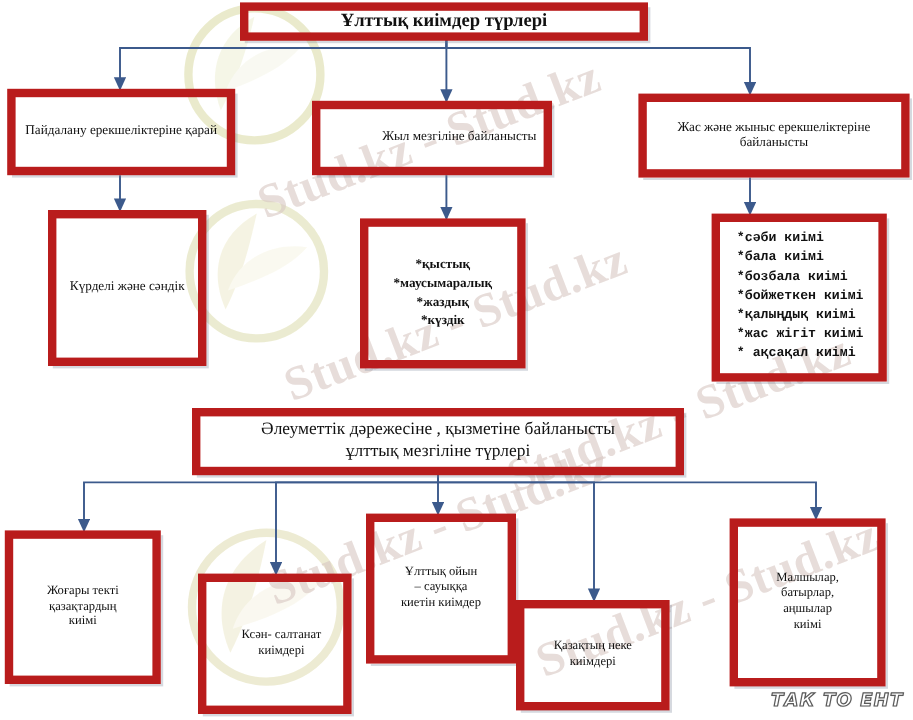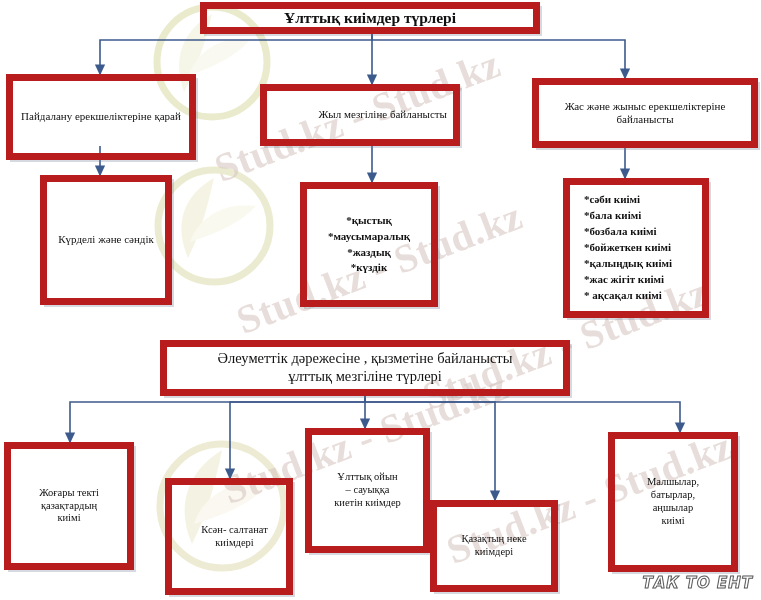--- a/index.html
+++ b/index.html
@@ -137,21 +137,21 @@
       <path d="M365,396 L365,428"></path>
       <path d="M365,396 L365,402 L495,402 L495,500"></path>
       <path d="M365,396 L365,402 L680,402 L680,432"></path>
     </g>
   </svg>
 
   <div class="box shadowed t-title" style="left:200px; top:2px; width:340px; height:32px;">
     <span class="txt">Ұлттық киімдер түрлері</span>
   </div>
 
-  <div class="box shadowed t-norm" style="left:6px; top:74px; width:190px; height:86px;">
+  <div class="box shadowed t-norm" style="left:6px; top:74px; width:190px; height:72px;">
     <span class="txt">Пайдалану ерекшеліктеріне қарай</span>
   </div>
 
   <div class="box shadowed t-norm" style="left:260px; top:84px; width:200px; height:62px;text-align:right;">
     <span class="txt">Жыл мезгіліне байланысты</span>
   </div>
 
   <div class="box shadowed t-norm" style="left:532px; top:78px; width:226px; height:70px;">
     <span class="txt">Жас және жыныс ерекшеліктеріне байланысты</span>
   </div>
@@ -162,21 +162,21 @@
 
   <div class="box shadowed t-list" style="left:300px; top:182px; width:138px; height:125px; justify-content:center;">
     <span class="txt" style="text-align:center;">
       <span>*қыстық</span><br>
       <span>*маусымаралық</span><br>
       <span>*жаздық</span><br>
       <span>*күздік</span>
     </span>
   </div>
 
-  <div class="box shadowed t-list left-list" style="left:563px; top:178px; width:146px; height:140px;">
+  <div class="box shadowed t-list left-list" style="left:593px; top:178px; width:146px; height:140px;font-family:Liberation Mono, monospace;">
     <span class="txt">
       <span>*сәби киімі</span><br>
       <span>*бала киімі</span><br>
       <span>*бозбала киімі</span><br>
       <span>*бойжеткен киімі</span><br>
       <span>*қалыңдық киімі</span><br>
       <span>*жас жігіт киімі</span><br>
       <span>* ақсақал киімі</span>
     </span>
   </div>

